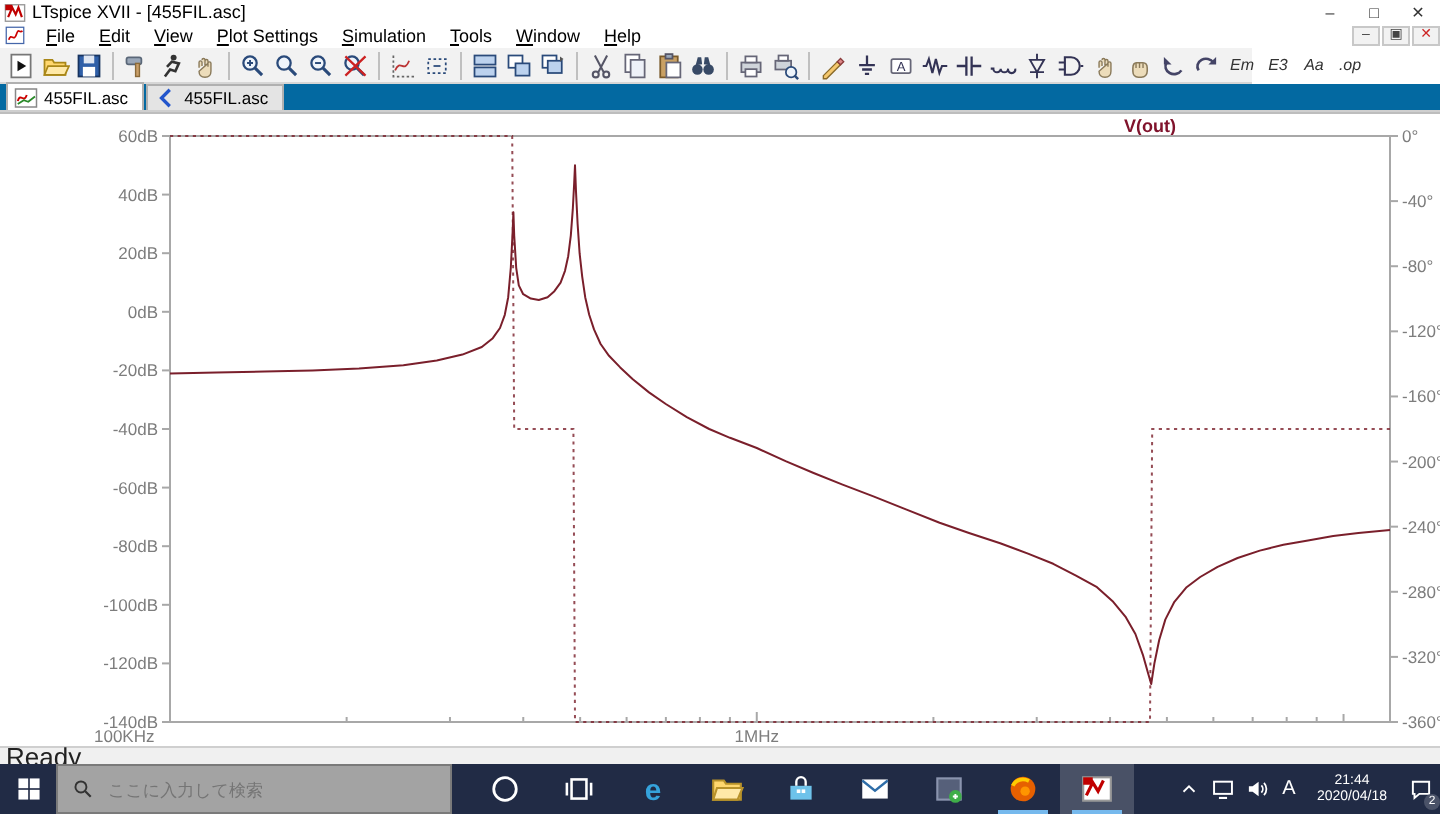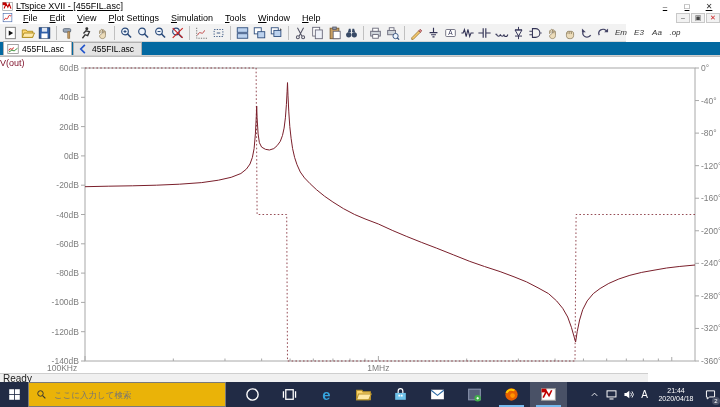--- a/index.html
+++ b/index.html
@@ -1,21 +1,21 @@
 <!DOCTYPE html>
 <html><head>
 <meta charset="utf-8">
 <style>
   html,body{margin:0;padding:0;background:#888;}
   *{box-sizing:border-box;}
   #screen{position:relative;width:720px;height:407px;background:#fff;overflow:hidden;
           font-family:"Liberation Sans",sans-serif;-webkit-font-smoothing:antialiased;}
   
   .titlebar{position:absolute;left:0;top:0;width:720px;height:13px;background:#ffffff;
-            display:flex;align-items:center;font-size:9px;color:#000;text-decoration:underline;}
+            display:flex;align-items:center;font-size:9px;color:#000;}
   .titlebar .applogo{width:11px;height:11px;margin:0 3px 0 2px;flex:0 0 auto;}
   .titlebar .ttl{flex:1;line-height:13px;white-space:nowrap;}
   .winctl{display:flex;height:13px;}
   .winctl span{width:22px;text-align:center;font-size:8px;line-height:13px;color:#333;}
   
   .menubar{position:absolute;left:0;top:13px;width:720px;height:11px;background:#fff;
            display:flex;font-size:9px;color:#000;}
   .menubar .mdiicon{width:11px;height:10px;margin:0 4px 0 2px;}
   .menubar .mitem{padding:0 6px;line-height:11px;cursor:default;}
   .menubar .mitem u{text-decoration:underline;}
@@ -32,30 +32,30 @@
   .tbsep{width:1px;height:14px;background:#c0c0c0;margin:0 3px;flex:0 0 auto;}
   
   .tabbar{position:absolute;left:0;top:42px;width:720px;height:14px;background:#0369a1;
           border-bottom:1px solid #cfcfcf;display:flex;align-items:flex-end;padding-left:3px;}
   .tab{height:13px;display:flex;align-items:center;font-size:8.5px;color:#000;
        padding:0 7px 0 3px;border:1px solid #b0b0b0;border-bottom:none;background:#e4e4e4;margin-right:1px;}
   .tab.active{background:#fff;height:14px;}
   .tab svg{margin-right:3px;}
   
   .pane{position:absolute;left:0;top:56px;width:720px;height:317px;background:#fff;border-top:1px solid #bdbdbd;}
-  .plot-title{position:absolute;left:0;top:1px;width:588px;text-align:left;
-              font-size:9px;font-weight:normal;color:#80132c;}
+  .plot-title{position:absolute;left:0;top:1px;width:588px;text-align:right;
+              font-size:9px;font-weight:bold;color:#80132c;}
   .pane svg.chart{position:absolute;left:0;top:0;}
   
-  .statusbar{position:absolute;left:0;top:373px;width:648px;height:9px;background:#f0f0f0;
-             border-top:1px solid #cfcfcf;font-size:10px;color:#222;line-height:9px;padding-left:3px;}
+  .statusbar{position:absolute;left:0;top:373px;width:720px;height:9px;background:#f0f0f0;
+             border-top:1px solid #cfcfcf;font-size:13px;color:#222;line-height:9px;padding-left:3px;}
   
   .taskbar{position:absolute;left:0;top:382px;width:720px;height:25px;background:#212b45;display:flex;align-items:center;}
   .startbtn{width:28px;height:25px;display:flex;align-items:center;justify-content:center;flex:0 0 auto;}
-  .searchbox{width:198px;height:25px;background:#eab308;border:1px solid #7a7a7a;display:flex;align-items:center;flex:0 0 auto;}
+  .searchbox{width:198px;height:25px;background:#a3a3a3;border:1px solid #7a7a7a;display:flex;align-items:center;flex:0 0 auto;}
   .searchbox svg{margin:0 5px 0 7px;flex:0 0 auto;}
   .searchbox input{border:none;outline:none;width:150px;font-size:8.5px;color:#333;background:transparent;
                    font-family:"Liberation Sans",sans-serif;}
   .taskicons{display:flex;height:25px;margin-left:8px;}
   .tslot{width:37px;height:25px;display:flex;align-items:center;justify-content:center;position:relative;flex:0 0 auto;}
   .tslot.running:after{content:"";position:absolute;left:6px;right:6px;bottom:0;height:2px;background:#76b9ed;}
   .tslot.activeapp{background:rgba(255,255,255,.18);}
   .tray{margin-left:auto;display:flex;align-items:center;height:25px;}
   .trayico{width:17px;height:25px;display:flex;align-items:center;justify-content:center;flex:0 0 auto;}
   .ime{color:#fff;font-size:10px;width:15px;text-align:center;}

